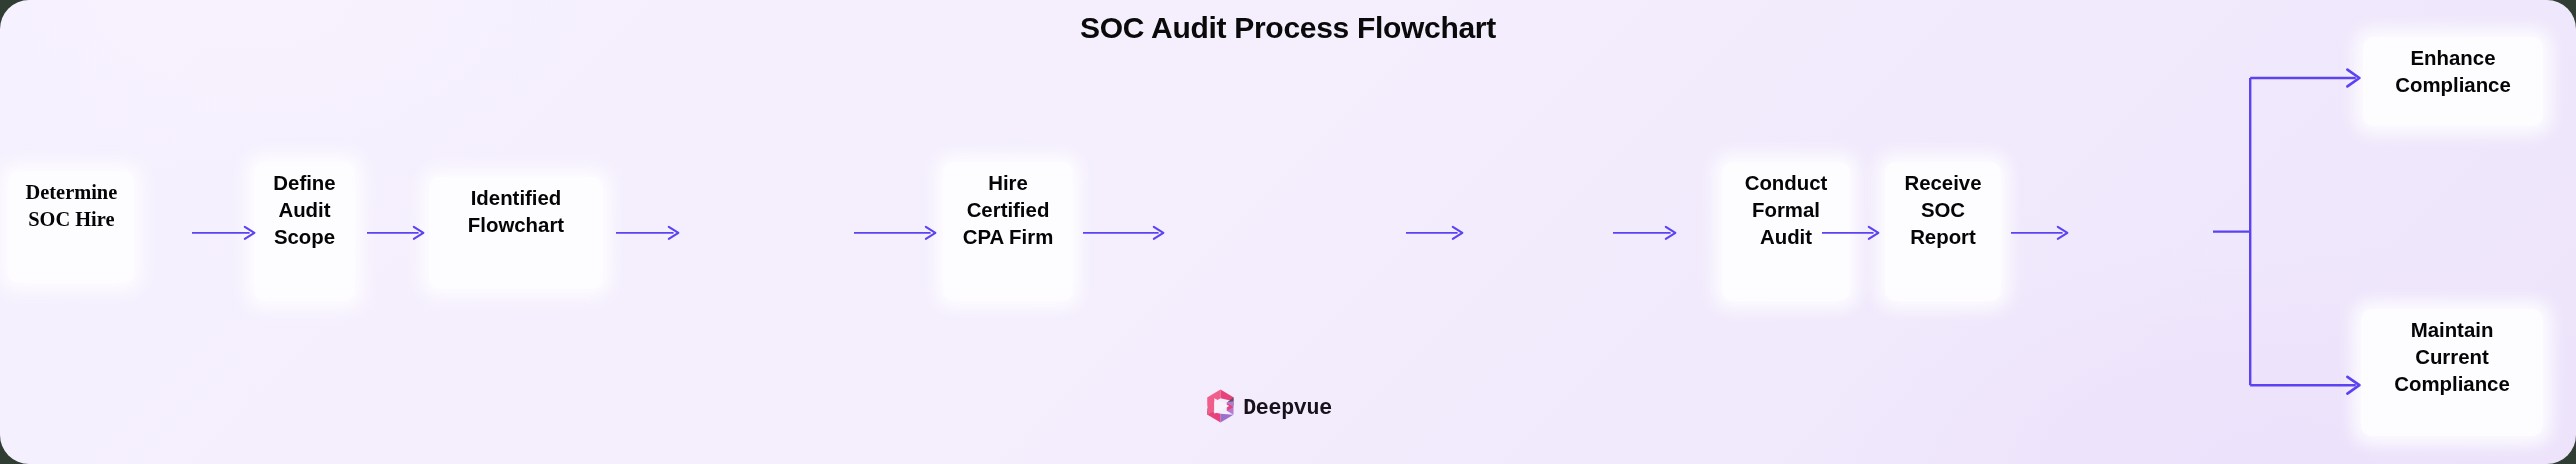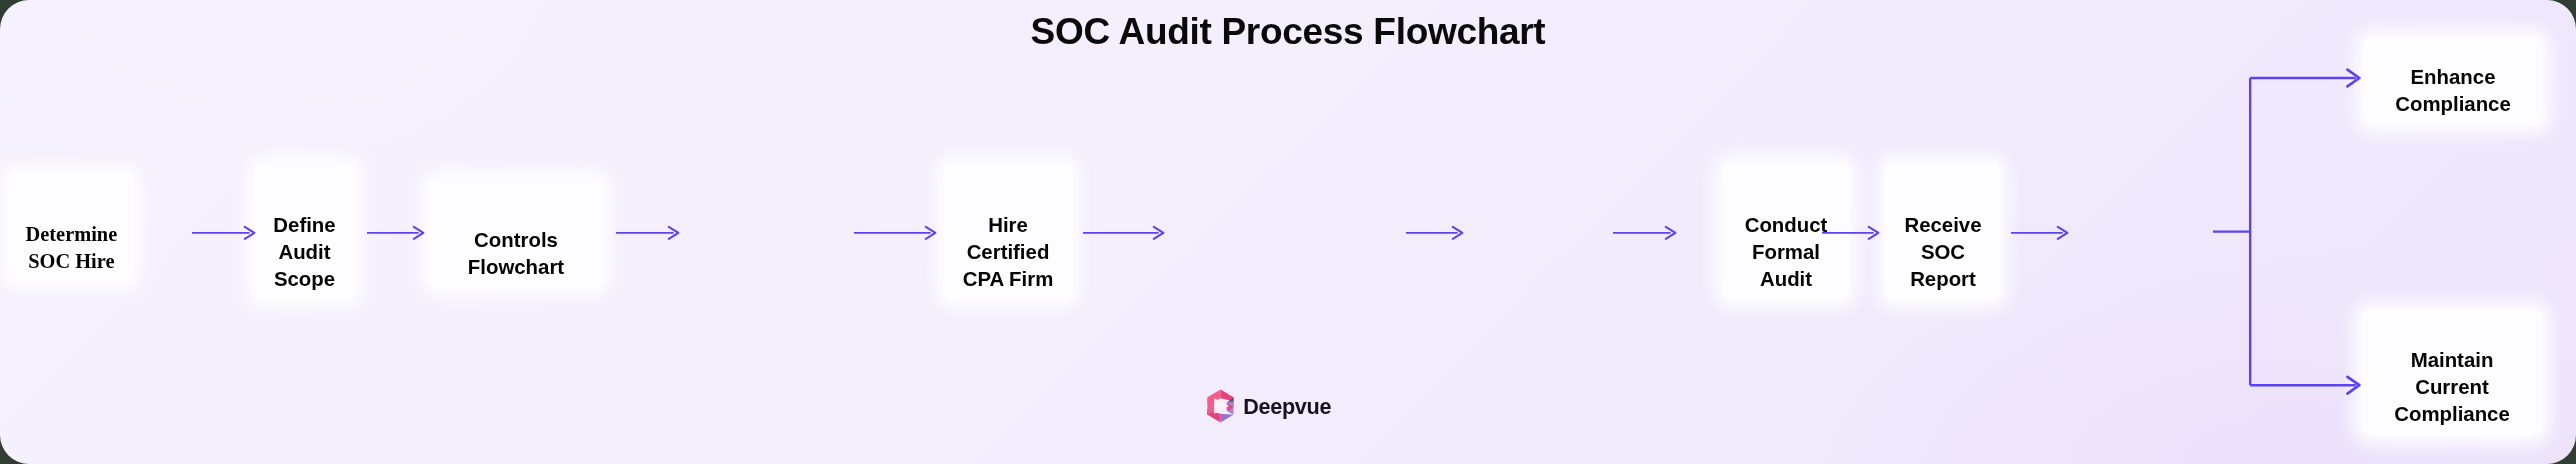--- a/index.html
+++ b/index.html
@@ -16,28 +16,28 @@
       radial-gradient(720px 360px at 88% 100%, #ece2fb 0%, rgba(236,226,251,0) 62%),
       radial-gradient(540px 300px at 10% 0%, #f7f2fe 0%, rgba(247,242,254,0) 60%),
       linear-gradient(135deg, #f6f1fe 0%, #f4eefd 45%, #ede4fb 100%);
     overflow:hidden;
   }
 
   
   #title {
     position:absolute; top:10.8px; left:0; width:100%;
     text-align:center;
-    font-size:37px; font-weight:bold; letter-spacing:-0.3px;
+    font-size:30px; font-weight:bold; letter-spacing:-0.3px;
     color:#0a0a0a;
   }
 
   
   .node {
     position:absolute;
-    display:flex; align-items:flex-end; justify-content:center;
+    display:flex; align-items:flex-start; justify-content:center;
     text-align:center;
     background:#fdfcff;
     border-radius:10.8px;
     color:#050505;
     font-weight:bold;
     font-size:20.4px;
     line-height:1.32;
     padding:8.4px 9.6px;
     box-shadow:0 0 15.6px 8.4px rgba(253,252,255,0.95);
   }
@@ -47,21 +47,21 @@
   .arrow { position:absolute; }
   .arrow svg { display:block; overflow:visible; }
 
   
   #branch { position:absolute; left:2213px; top:33px; }
   #branch svg { display:block; overflow:visible; }
 
   
   #logo {
     position:absolute; left:1205px; top:389px;
-    display:flex; align-items:center; gap:7.2px;
+    display:flex; align-items:center; gap:7.2px;font-family:Liberation Mono, monospace;
   }
   #logo-mark { display:block; }
   #logo-word {
     font-size:21.6px; font-weight:bold;
     color:#18111c; letter-spacing:-0.3px;
   }
 </style>
 </head>
 <body>
 
@@ -79,21 +79,21 @@
   <div class="node" style="left:254px; top:162px; width:101px; height:139px;">
     <div>
       <span>Define</span>
       <span>Audit</span>
       <span>Scope</span>
     </div>
   </div>
 
   <div class="node" style="left:429px; top:177px; width:174px; height:112px;">
     <div>
-      <span>Controls</span>
+      <span>Identified</span>
       <span>Flowchart</span>
     </div>
   </div>
 
 
   <div class="node" style="left:943px; top:162px; width:130px; height:139px;">
     <div>
       <span>Hire</span>
       <span>Certified</span>
       <span>CPA Firm</span>

